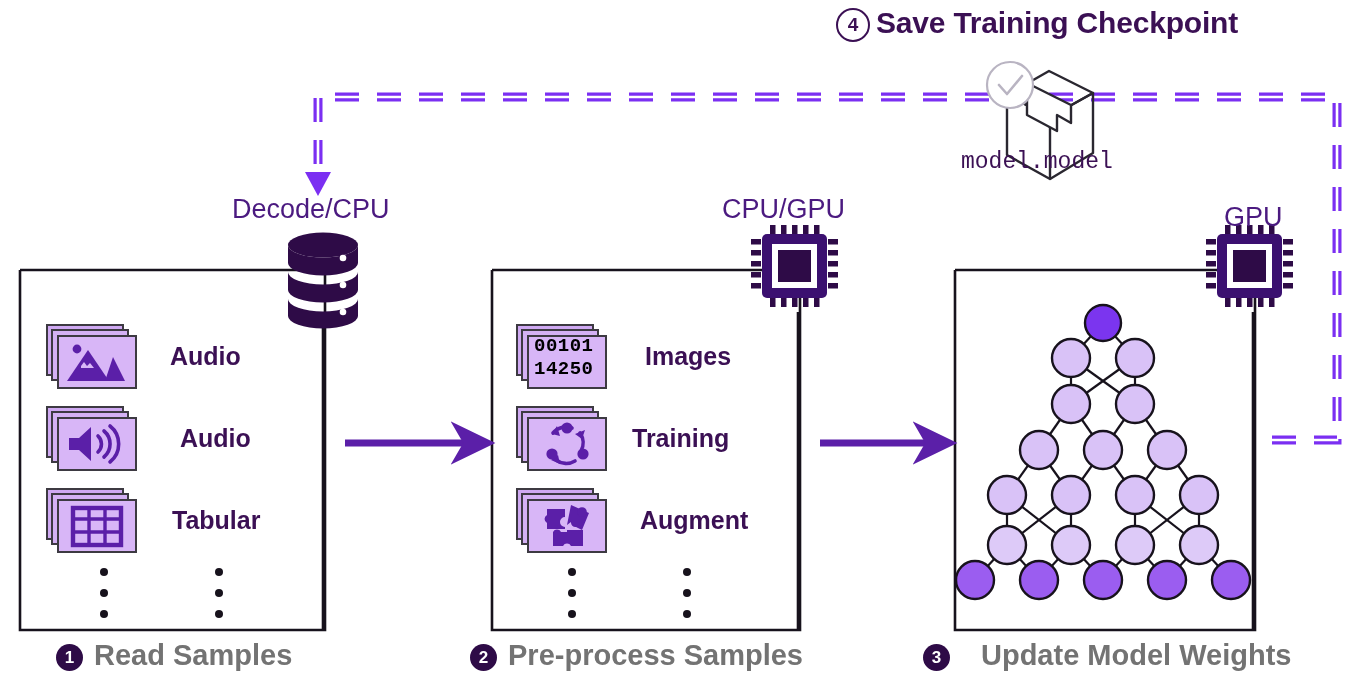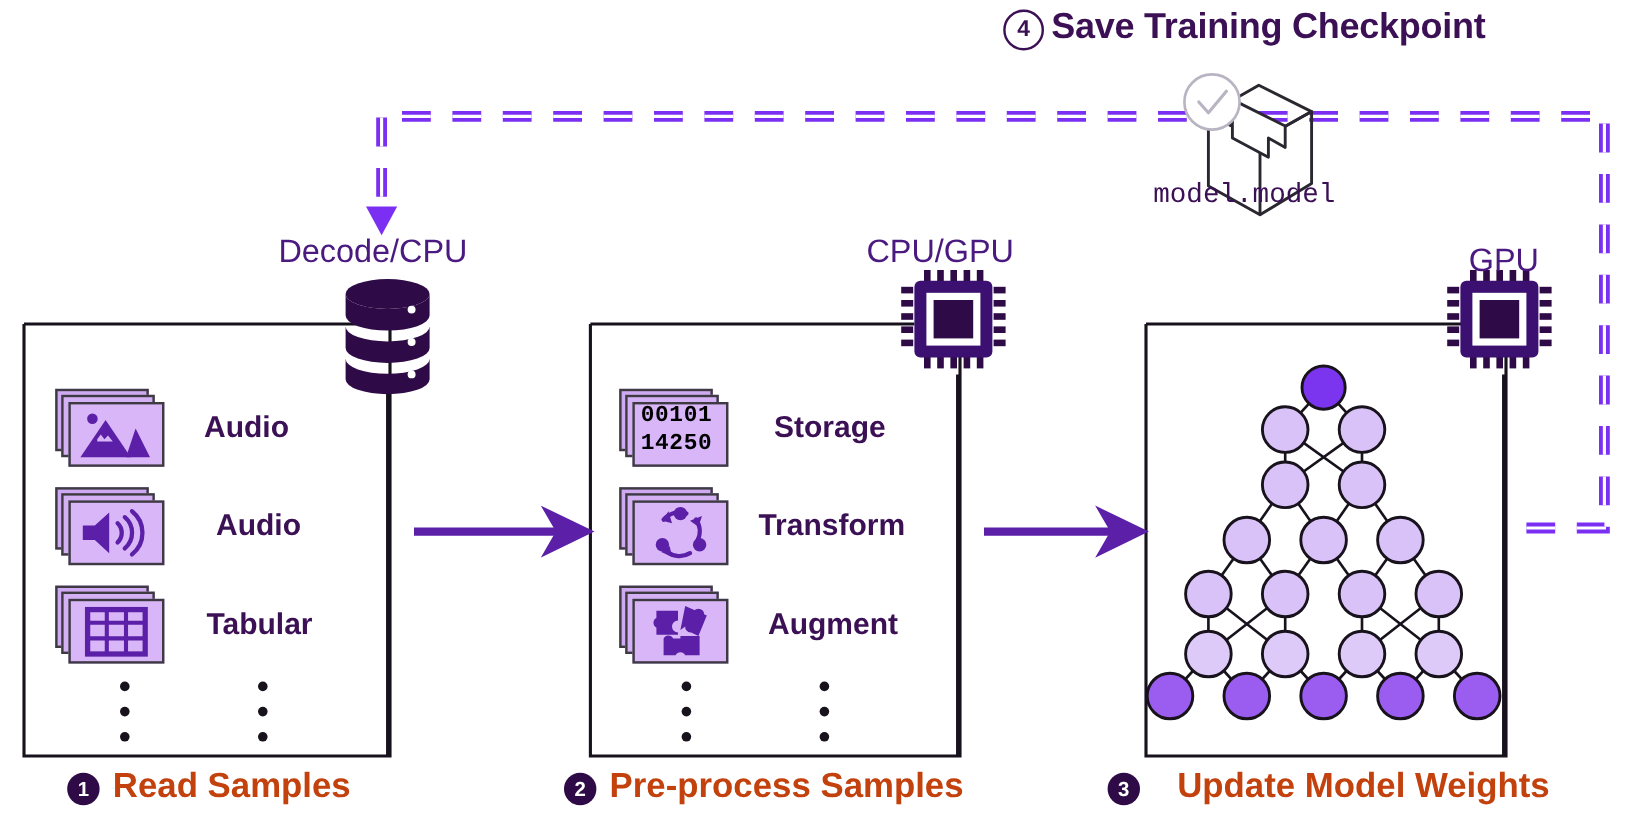--- a/index.html
+++ b/index.html
@@ -18,21 +18,21 @@
   }
   .stack-title{
     position:absolute;font-size:27px;font-weight:400;color:#4b1a80;
     white-space:nowrap;
   }
   .item-label{
     position:absolute;font-size:25px;font-weight:600;color:#3b1054;
     white-space:nowrap;
   }
   .foot-label{
-    position:absolute;font-size:29px;font-weight:700;color:#c2410c;
+    position:absolute;font-size:29px;font-weight:700;color:#737373;
     white-space:nowrap;
   }
   .mono-file{
     position:absolute;font-family:"Liberation Mono","DejaVu Sans Mono",monospace;
     font-size:23px;color:#3b1054;white-space:nowrap;
   }
   .binary-txt{
     position:absolute;font-family:"Liberation Mono","DejaVu Sans Mono",monospace;
     font-size:19px;font-weight:700;color:#000000;line-height:1.12;
     white-space:pre;letter-spacing:0.5px;
@@ -334,39 +334,39 @@
 
   <div class="stack-title" style="left:722px;top:194px;">CPU/GPU</div>
 
   <div class="card-stack" style="left:516px;top:324px;width:95px;height:68px;">
     <div class="card back2"></div>
     <div class="card back1"></div>
     <div class="card front"></div>
   </div>
   <div class="binary-txt" style="left:534px;top:336px;">00101</div>
   <div class="binary-txt" style="left:534px;top:359px;">14250</div>
-  <div class="item-label" style="left:645px;top:342px;">Storage</div>
+  <div class="item-label" style="left:645px;top:342px;">Images</div>
 
   <div class="card-stack" style="left:516px;top:406px;width:95px;height:68px;">
     <div class="card back2"></div>
     <div class="card back1"></div>
     <div class="card front"></div>
     <svg class="icon-in-card" viewBox="0 0 80 54">
       <path d="M26,16 A17,17 0 0 1 45,11" stroke="#5b1fa8" stroke-width="3.6" fill="none" stroke-linecap="round"></path>
       <path d="M30,9 L25,17 L33,19 Z" fill="#5b1fa8"></path>
       <path d="M53,16 A17,17 0 0 1 54,34" stroke="#5b1fa8" stroke-width="3.6" fill="none" stroke-linecap="round"></path>
       <path d="M58,13 L55,22 L48,17 Z" fill="#5b1fa8"></path>
       <path d="M48,44 A17,17 0 0 1 29,43" stroke="#5b1fa8" stroke-width="3.6" fill="none" stroke-linecap="round"></path>
       <path d="M33,47 L31,38 L24,43 Z" fill="#5b1fa8"></path>
       <circle cx="40" cy="11" r="5.6" fill="#5b1fa8"></circle>
       <circle cx="56" cy="37" r="5.6" fill="#5b1fa8"></circle>
       <circle cx="25" cy="37" r="5.6" fill="#5b1fa8"></circle>
     </svg>
   </div>
-  <div class="item-label" style="left:632px;top:424px;">Transform</div>
+  <div class="item-label" style="left:632px;top:424px;">Training</div>
 
   <div class="card-stack" style="left:516px;top:488px;width:95px;height:68px;">
     <div class="card back2"></div>
     <div class="card back1"></div>
     <div class="card front"></div>
     <svg class="icon-in-card" viewBox="0 0 80 54">
       <path d="M20,10 L38,10 L38,18 A4.5,4.5 0 0 0 38,28 L38,28 L38,30 L20,30 L20,24
                A4.5,4.5 0 0 1 20,16 Z" fill="#5b1fa8"></path>
       <path d="M40,31 L56,31 L56,47 L44,47 A4.5,4.5 0 0 0 36,47 L26,47 L26,33
                A4.5,4.5 0 0 1 34,33 L40,33 Z" fill="#5b1fa8"></path>

